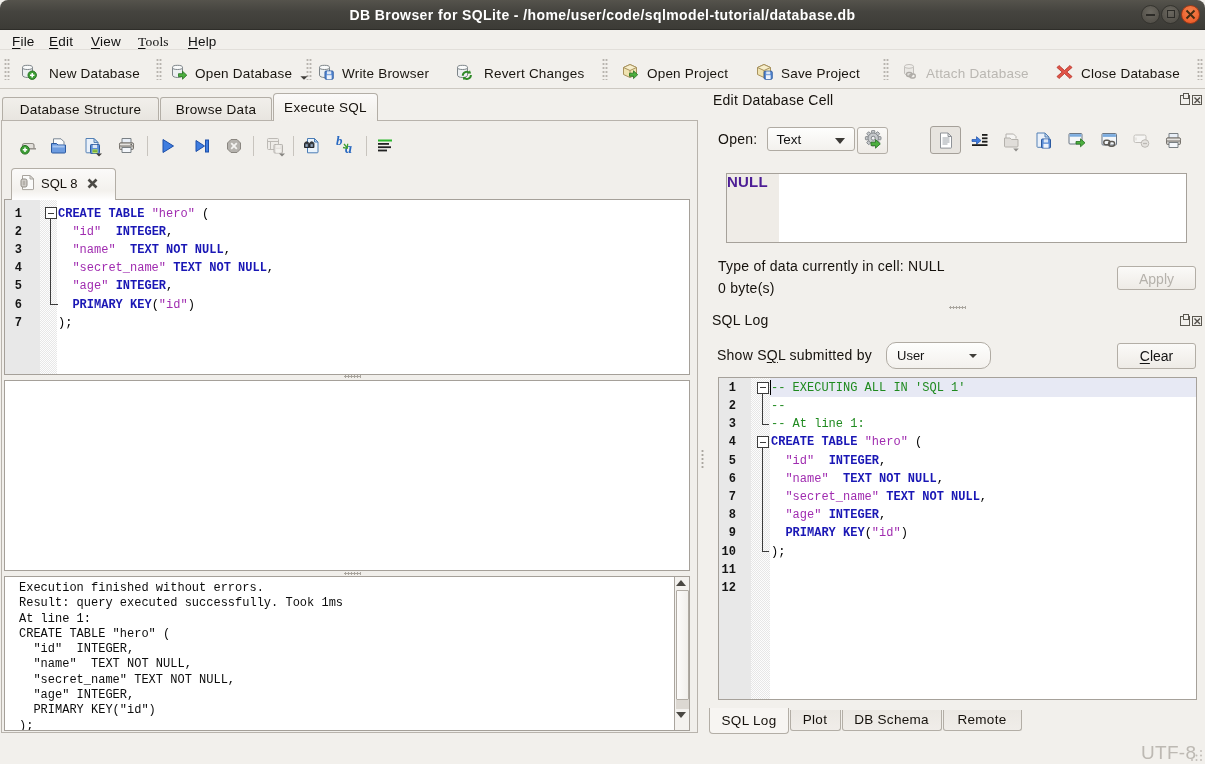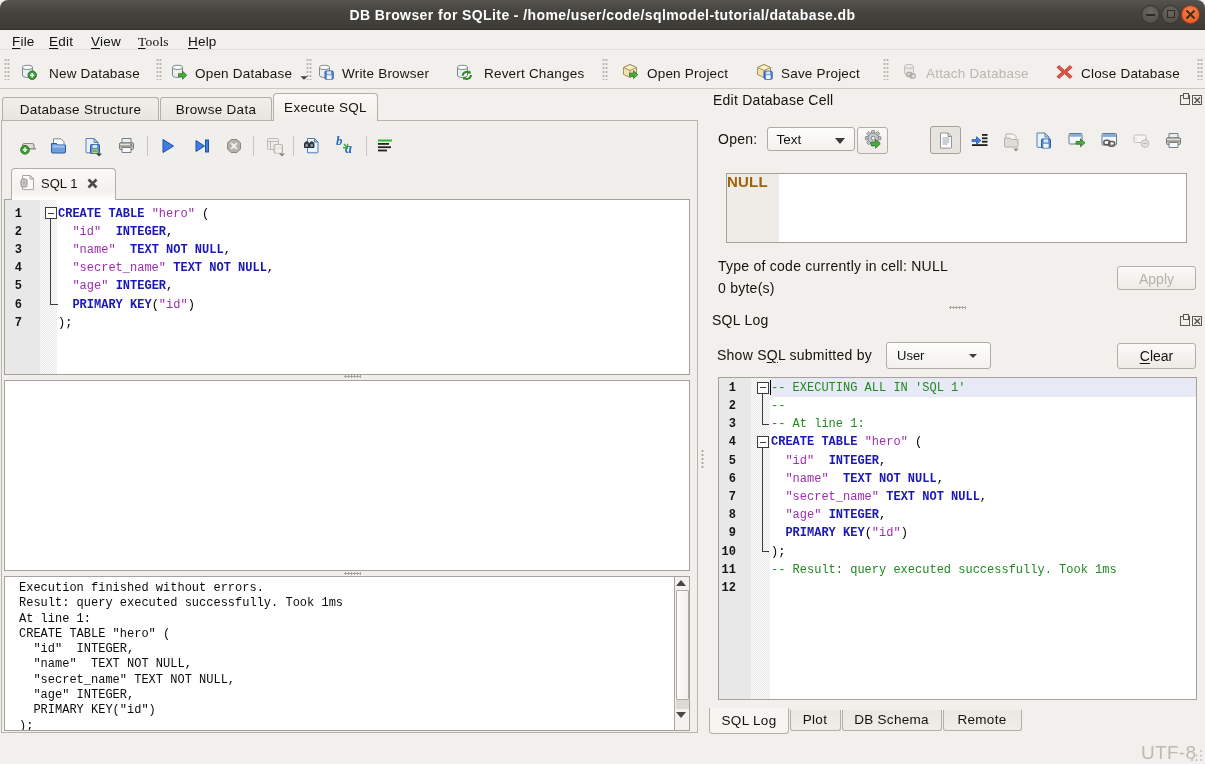--- a/index.html
+++ b/index.html
@@ -227,21 +227,21 @@
   <rect x="1" y="8.3" width="13" height="1.8" fill="#222"></rect>
   <rect x="1" y="11.6" width="9" height="1.8" fill="#222"></rect>
 </svg>
 <div class="abs vsep" style="left:147px; top:136px;"></div>
 <div class="abs vsep" style="left:253px; top:136px;"></div>
 <div class="abs vsep" style="left:293px; top:136px;"></div>
 <div class="abs vsep" style="left:366px; top:136px;"></div>
 
 <div class="abs" style="left:11px; top:168px; width:105px; height:32px; background:linear-gradient(#fbfaf9, #f3f1ed 70%, #ffffff);
   border:1px solid #b3aea6; border-bottom:none; border-radius:4px 4px 0 0; z-index:3;"></div>
-<div class="abs" style="left:41px; top:176px; font-size:13px; color:#15110c; z-index:4;">SQL 1</div>
+<div class="abs" style="left:41px; top:176px; font-size:13px; color:#15110c; z-index:4;">SQL 8</div>
 <svg class="abs" style="left:86px; top:177px; z-index:4;" width="13" height="13">
   <path d="M2.5 2.5 L10.5 10.5 M10.5 2.5 L2.5 10.5" stroke="#4c4a46" stroke-width="2.6"></path>
 </svg>
 <svg class="abs" style="left:20px; top:174px; z-index:4;" width="16" height="17">
   <path d="M2.5 1.5 h7.5 l3.5 3.5 V15 a0.6 0.6 0 0 1-0.6 0.6 H2.5 z" fill="#fbfbfa" stroke="#a8a49e"></path>
   <path d="M10 1.5 l3.5 3.5 H10 z" fill="#e8e6e2" stroke="#a8a49e"></path>
   <rect x="1" y="5" width="6" height="8" rx="1.8" fill="#d3d0cb" stroke="#8f8b85"></rect>
   <rect x="2.8" y="6.8" width="2.4" height="4.4" fill="#b5b1ab"></rect>
 </svg>
 
@@ -376,35 +376,35 @@
 </svg>
 <svg class="abs" style="left:1165px; top:132px;" width="17" height="17">
   <path d="M4 6 V1.5 h9 V6" fill="#e8eef6" stroke="#7a8084"></path>
   <rect x="1.5" y="6" width="14" height="6.5" rx="1.2" fill="#c9c7c3" stroke="#76726c"></rect>
   <rect x="1.5" y="6" width="14" height="3" rx="1.2" fill="#e4e2df" stroke="#76726c"></rect>
   <path d="M4 10.5 h9 v5 h-9 z" fill="#f4f7fb" stroke="#7a8084"></path>
 </svg>
 
 <div class="abs" style="left:726px; top:173px; width:461px; height:69.5px; background:#ffffff; border:1px solid #a6a19a;"></div>
 <div class="abs" style="left:727px; top:174px; width:52px; height:67.5px; background:#efece7;"></div>
-<div class="abs" style="left:727px; top:173px; font-size:15px; font-weight:bold; letter-spacing:0.2px; color:#a16207;">NULL</div>
-<div class="abs docktitle" style="left:718px; top:258px;">Type of code currently in cell: NULL</div>
+<div class="abs" style="left:727px; top:173px; font-size:15px; font-weight:bold; letter-spacing:0.2px; color:#4c1d95;">NULL</div>
+<div class="abs docktitle" style="left:718px; top:258px;">Type of data currently in cell: NULL</div>
 <div class="abs docktitle" style="left:718px; top:280px;">0 byte(s)</div>
 <div class="abs btn" style="left:1117px; top:266px; width:79px; height:24px; padding-top:3.5px; font-size:14px; color:#b5b1ab;">Apply</div>
 <div class="abs dots6" style="left:949px; top:306px;"></div>
 
 <div class="abs docktitle" style="left:712px; top:312px;">SQL Log</div>
 <div class="abs dockbtn" style="left:1180px; top:316px;"></div>
 <div class="abs" style="left:1183px; top:314px; width:6px; height:6px; border:1px solid #5a574f; background:#f1efeb;"></div>
 <div class="abs dockbtn" style="left:1192px; top:316px;"></div>
 <svg class="abs" style="left:1193px; top:317px;" width="9" height="9">
     <path d="M1.5 1.5 L7 7 M7 1.5 L1.5 7" stroke="#55524c" stroke-width="1.4"></path>
   </svg>
 <div class="abs docktitle" style="left:717px; top:347px;">Show S<span class="mn">Q</span>L submitted by</div>
-<div class="abs combo" style="left:886px; top:342px; width:105px; height:27px; padding:4.5px 0 0 10px;">User</div>
+<div class="abs combo" style="left:886px; top:342px; width:105px; height:27px; padding:4.5px 0 0 10px;border-radius:10px;">User</div>
 <div class="abs arrow-dn" style="left:969px; top:354px;"></div>
 <div class="abs btn" style="left:1117px; top:343px; width:79px; height:26px; padding-top:3.5px; font-size:14px; color:#131313;"><span class="mn">C</span>lear</div>
 
 <div class="abs" style="left:717.5px; top:377px; width:479px; height:322.5px; background:#ffffff; border:1px solid #a6a19a;"></div>
 <div class="abs numcol" style="left:718.5px; top:378px; width:32.5px; height:320.5px;"></div>
 <div class="abs foldcol" style="left:751px; top:378px; width:19px; height:320.5px;"></div>
 <div class="abs" style="left:770px; top:378.4px; width:426px; height:18.2px; background:#e7e9f4;"></div>
 <div class="abs" style="left:769.5px; top:379.5px; width:1.2px; height:15px; background:#000;"></div>
 <pre class="abs nums" style="left:718.5px; top:378.8px; width:17.5px;">1
 2
@@ -427,21 +427,21 @@
 <pre class="abs code" style="left:771px; top:378.8px;"><span class="cm">-- EXECUTING ALL IN 'SQL 1'</span>
 <span class="cm">--</span>
 <span class="cm">-- At line 1:</span>
 <span class="kw">CREATE TABLE</span> <span class="st">"hero"</span> (
   <span class="st">"id"</span>  <span class="kw">INTEGER</span>,
   <span class="st">"name"</span>  <span class="kw">TEXT NOT NULL</span>,
   <span class="st">"secret_name"</span> <span class="kw">TEXT NOT NULL</span>,
   <span class="st">"age"</span> <span class="kw">INTEGER</span>,
   <span class="kw">PRIMARY KEY</span>(<span class="st">"id"</span>)
 );
-<span class="cm">-- Result: query executed successfully. Took 1ms</span></pre>
+</pre>
 
 <div class="abs tab" style="left:709px; top:708px; width:80px; height:26px; background:#f7f5f2; border-top:none; border-radius:0 0 4px 4px; padding-top:5px; z-index:3;">SQL Log</div>
 <div class="abs tab" style="left:789.5px; top:710px; width:51px; height:20.5px; background:linear-gradient(#ebe8e3,#f0ede9); border-top:none; border-radius:0 0 3px 3px; padding-top:1.5px;">Plot</div>
 <div class="abs tab" style="left:841.5px; top:710px; width:100px; height:20.5px; background:linear-gradient(#ebe8e3,#f0ede9); border-top:none; border-radius:0 0 3px 3px; padding-top:1.5px;">DB Schema</div>
 <div class="abs tab" style="left:942.5px; top:710px; width:79px; height:20.5px; background:linear-gradient(#ebe8e3,#f0ede9); border-top:none; border-radius:0 0 3px 3px; padding-top:1.5px;">Remote</div>
 
 <div class="abs" style="left:1141px; top:742px; font-size:19px; letter-spacing:0.3px; color:#bdb9b3;">UTF-8</div>
 <svg class="abs" style="left:1189px; top:748px;" width="14" height="14">
   <g fill="#c2beb8">
    <circle cx="12" cy="3" r="1"></circle>

